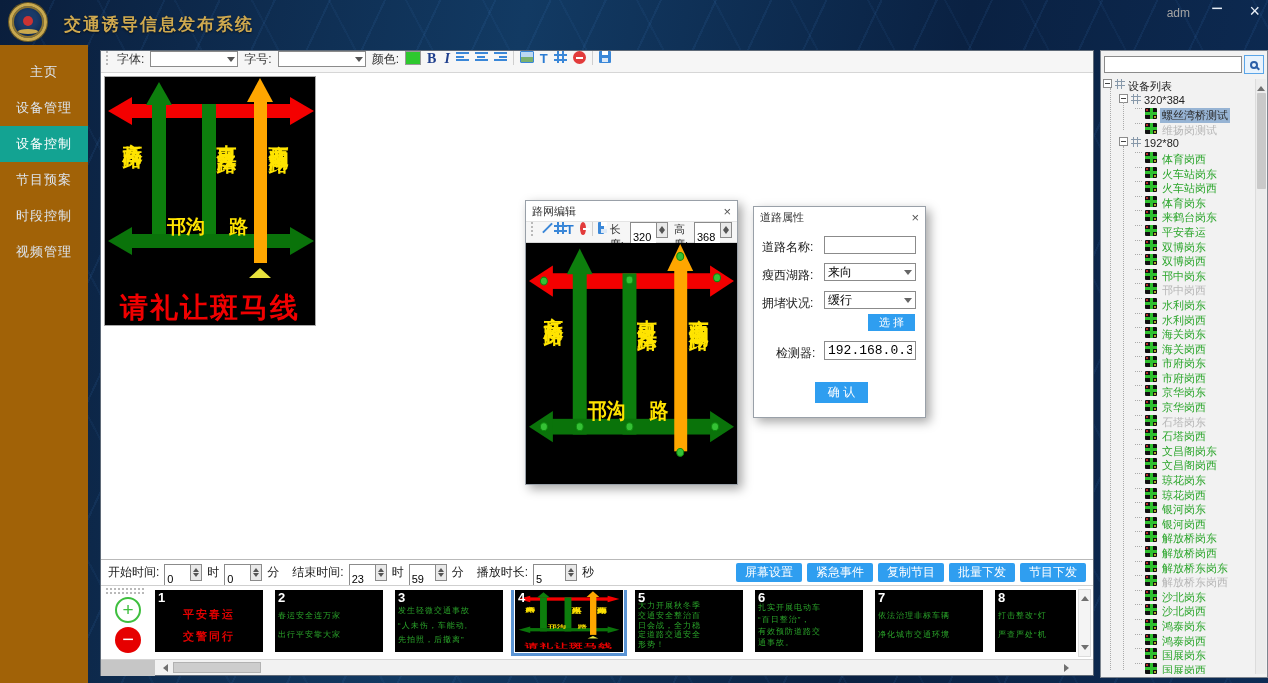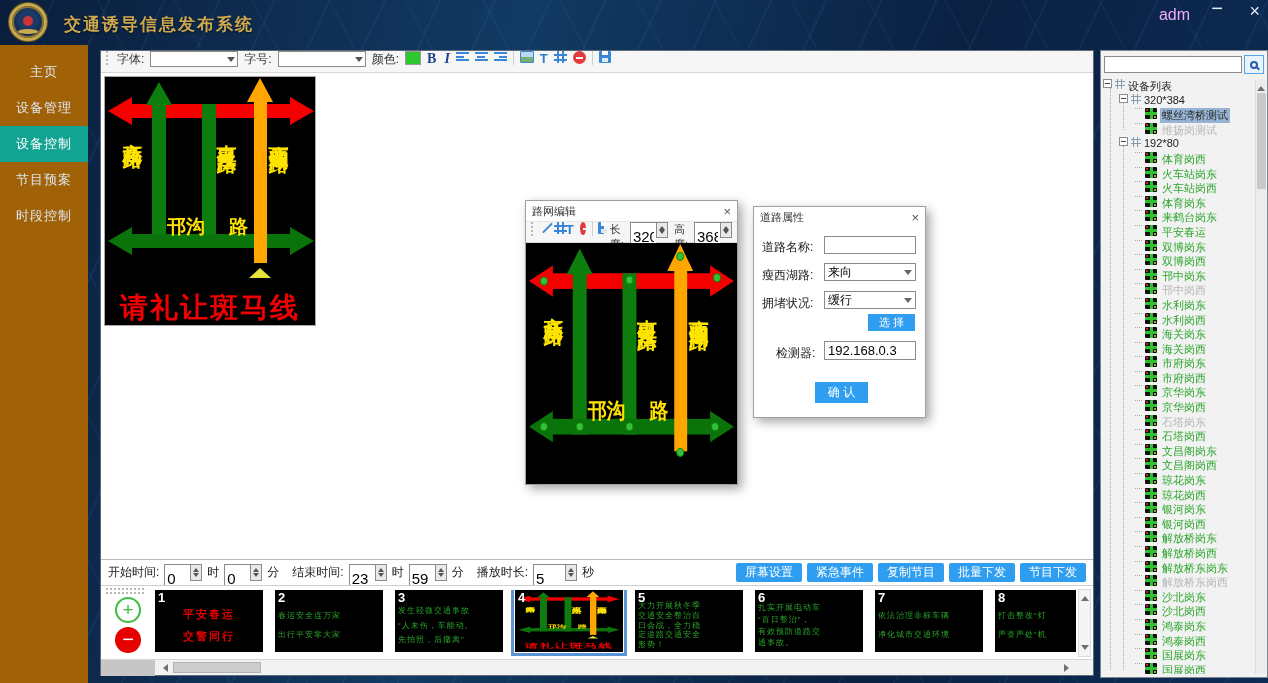--- a/index.html
+++ b/index.html
@@ -13,21 +13,21 @@
       linear-gradient(100deg,#0a1e3c,#123a63 38%,#0a2142 70%,#0d2c55);
     pointer-events:none}
   
   .header{position:absolute;left:0;top:0;width:1268px;height:45px;z-index:5}
   .logo{position:absolute;left:9px;top:3px;width:38px;height:38px;border-radius:50%;
     background:radial-gradient(circle at 50% 42%,#1a3a68 0 34%,#10294e 70%);
     border:3px solid #c9a94e;box-shadow:0 0 0 1px #6e5a20,inset 0 0 0 2px #8a7330}
   .logo::before{content:"";position:absolute;left:11px;top:10px;width:10px;height:10px;border-radius:50%;background:#c33}
   .logo::after{content:"";position:absolute;left:6px;bottom:4px;width:20px;height:5px;border-radius:50%;background:#c9a94e}
   .app-title{position:absolute;left:64px;top:13px;color:#cfa94f;font-size:17px;font-weight:bold;letter-spacing:2px;text-shadow:0 1px 2px rgba(0,0,0,.6)}
-  .hdr-user{position:absolute;right:78px;top:6px;color:#f0abfc;font-size:16px}
+  .hdr-user{position:absolute;right:78px;top:6px;color:#a3a3a3;font-size:12px}
   .win-btn{position:absolute;top:3px;color:#e8eef6;font-size:17px;line-height:17px;cursor:default}
   .win-min{right:45px;top:0px;font-size:20px}
   .win-close{right:8px;font-size:18px}
   
   .sidebar{position:absolute;left:0;top:45px;width:88px;height:638px;background:#a16207;z-index:4}
   .menu-item{height:36px;line-height:36px;text-align:center;color:#dde5ef;font-size:13px;letter-spacing:1px}
   .menu-item:first-child{margin-top:9px}
   .menu-item.active{background:#13a392;color:#fff}
   
   .main{position:absolute;left:100px;top:50px;width:994px;height:626px;background:#fff;border:1px solid #5f6a78;display:flex;flex-direction:column;z-index:3}
@@ -86,27 +86,27 @@
   .ed-core{position:absolute;left:0;top:0;width:211px;height:215px;transform:scale(0.995,1.12);transform-origin:top left}
   .dot{position:absolute;width:8px;height:8px;border-radius:50%;background:#35c135;border:1px solid #0e8a0e}
   
   .dlg{position:absolute;background:#fff;border:1px solid #99a0a8;box-shadow:4px 4px 10px rgba(0,0,0,.35)}
   .dlg-title{height:20px;display:flex;align-items:center;padding:0 6px;font-size:11px;color:#333}
   .dlg-x{margin-left:auto;color:#555;font-size:13px;line-height:13px}
   .dlg-roadnet{left:424px;top:127px;width:213px}
   .dlg-roadnet .toolbar{border-top:1px solid #e4e4e4}
   .ed-canvas{position:relative;width:211px;height:241px;background:#000;overflow:hidden}
   .spin{display:inline-flex;align-items:stretch;height:16px}
-  .spin-val{width:26px;height:29px;border:1px solid #8b8b8b;border-right:none;font-size:15px;padding:0 2px;font-family:"Liberation Sans",sans-serif}
+  .spin-val{width:26px;height:29px;border:1px solid #8b8b8b;border-right:none;font-size:11px;padding:0 2px;font-family:"Liberation Sans",sans-serif}
   .spin-btns{width:12px;border:1px solid #8b8b8b;background:#e9e9e9;display:flex;flex-direction:column;align-items:center;justify-content:space-evenly}
   .sp-up{width:0;height:0;border:3px solid transparent;border-bottom:4px solid #555}
   .sp-dn{width:0;height:0;border:3px solid transparent;border-top:4px solid #555}
   .dlg-props{left:652px;top:133px;width:173px;height:212px}
   .dp-row{position:absolute;font-size:12px;color:#222;display:flex;align-items:center}
-  .dp-input{border:1px solid #8b8b8b;background:#fff;height:18px;width:92px;font-size:12px;padding:0 3px;font-family:Liberation Sans, sans-serif}
+  .dp-input{border:1px solid #8b8b8b;background:#fff;height:18px;width:92px;font-size:12px;padding:0 3px;font-family:Liberation Mono, monospace}
   .dp-select{border:1px solid #8b8b8b;background:#fff;height:18px;width:92px;font-size:12px;padding:0 3px;position:relative;display:flex;align-items:center}
   .dp-select .caret{position:absolute;right:3px;top:6px;border:4px solid transparent;border-top:5px solid #666}
   .btn-blue{background:#2f9ef0;color:#fff;border:none;font-size:12px;display:flex;align-items:center;justify-content:center;font-family:"Liberation Sans",sans-serif}
   
   .pbar{height:26px;flex:none;border-top:1px solid #b9b9b9;display:flex;align-items:center;gap:5px;padding:0 7px;font-size:12px;color:#222;background:#fff}
   .pbar .spin{height:17px}
   .pbar .btns{margin-left:auto;display:flex;gap:5px}
   .pbar .btn-blue{height:19px;padding:0 9px;border-radius:2px}
   
   .strip{height:90px;flex:none;position:relative;background:#fff;border-top:1px solid #cfcfcf}
@@ -180,20 +180,21 @@
     <div class="win-btn win-min">−</div>
     <div class="win-btn win-close">×</div>
   </div>
 
   <div class="sidebar">
       <div class="menu-item">主页</div>
       <div class="menu-item">设备管理</div>
       <div class="menu-item active">设备控制</div>
       <div class="menu-item">节目预案</div>
       <div class="menu-item">时段控制</div>
+      <div class="menu-item">视频管理</div>
     </div>
 
   <div class="main">
 
     <div class="toolbar">
       <span class="grip-v"></span>
       <span>字体:</span>
       <span class="dropdown">
           <span class="caret"></span>
         </span>

